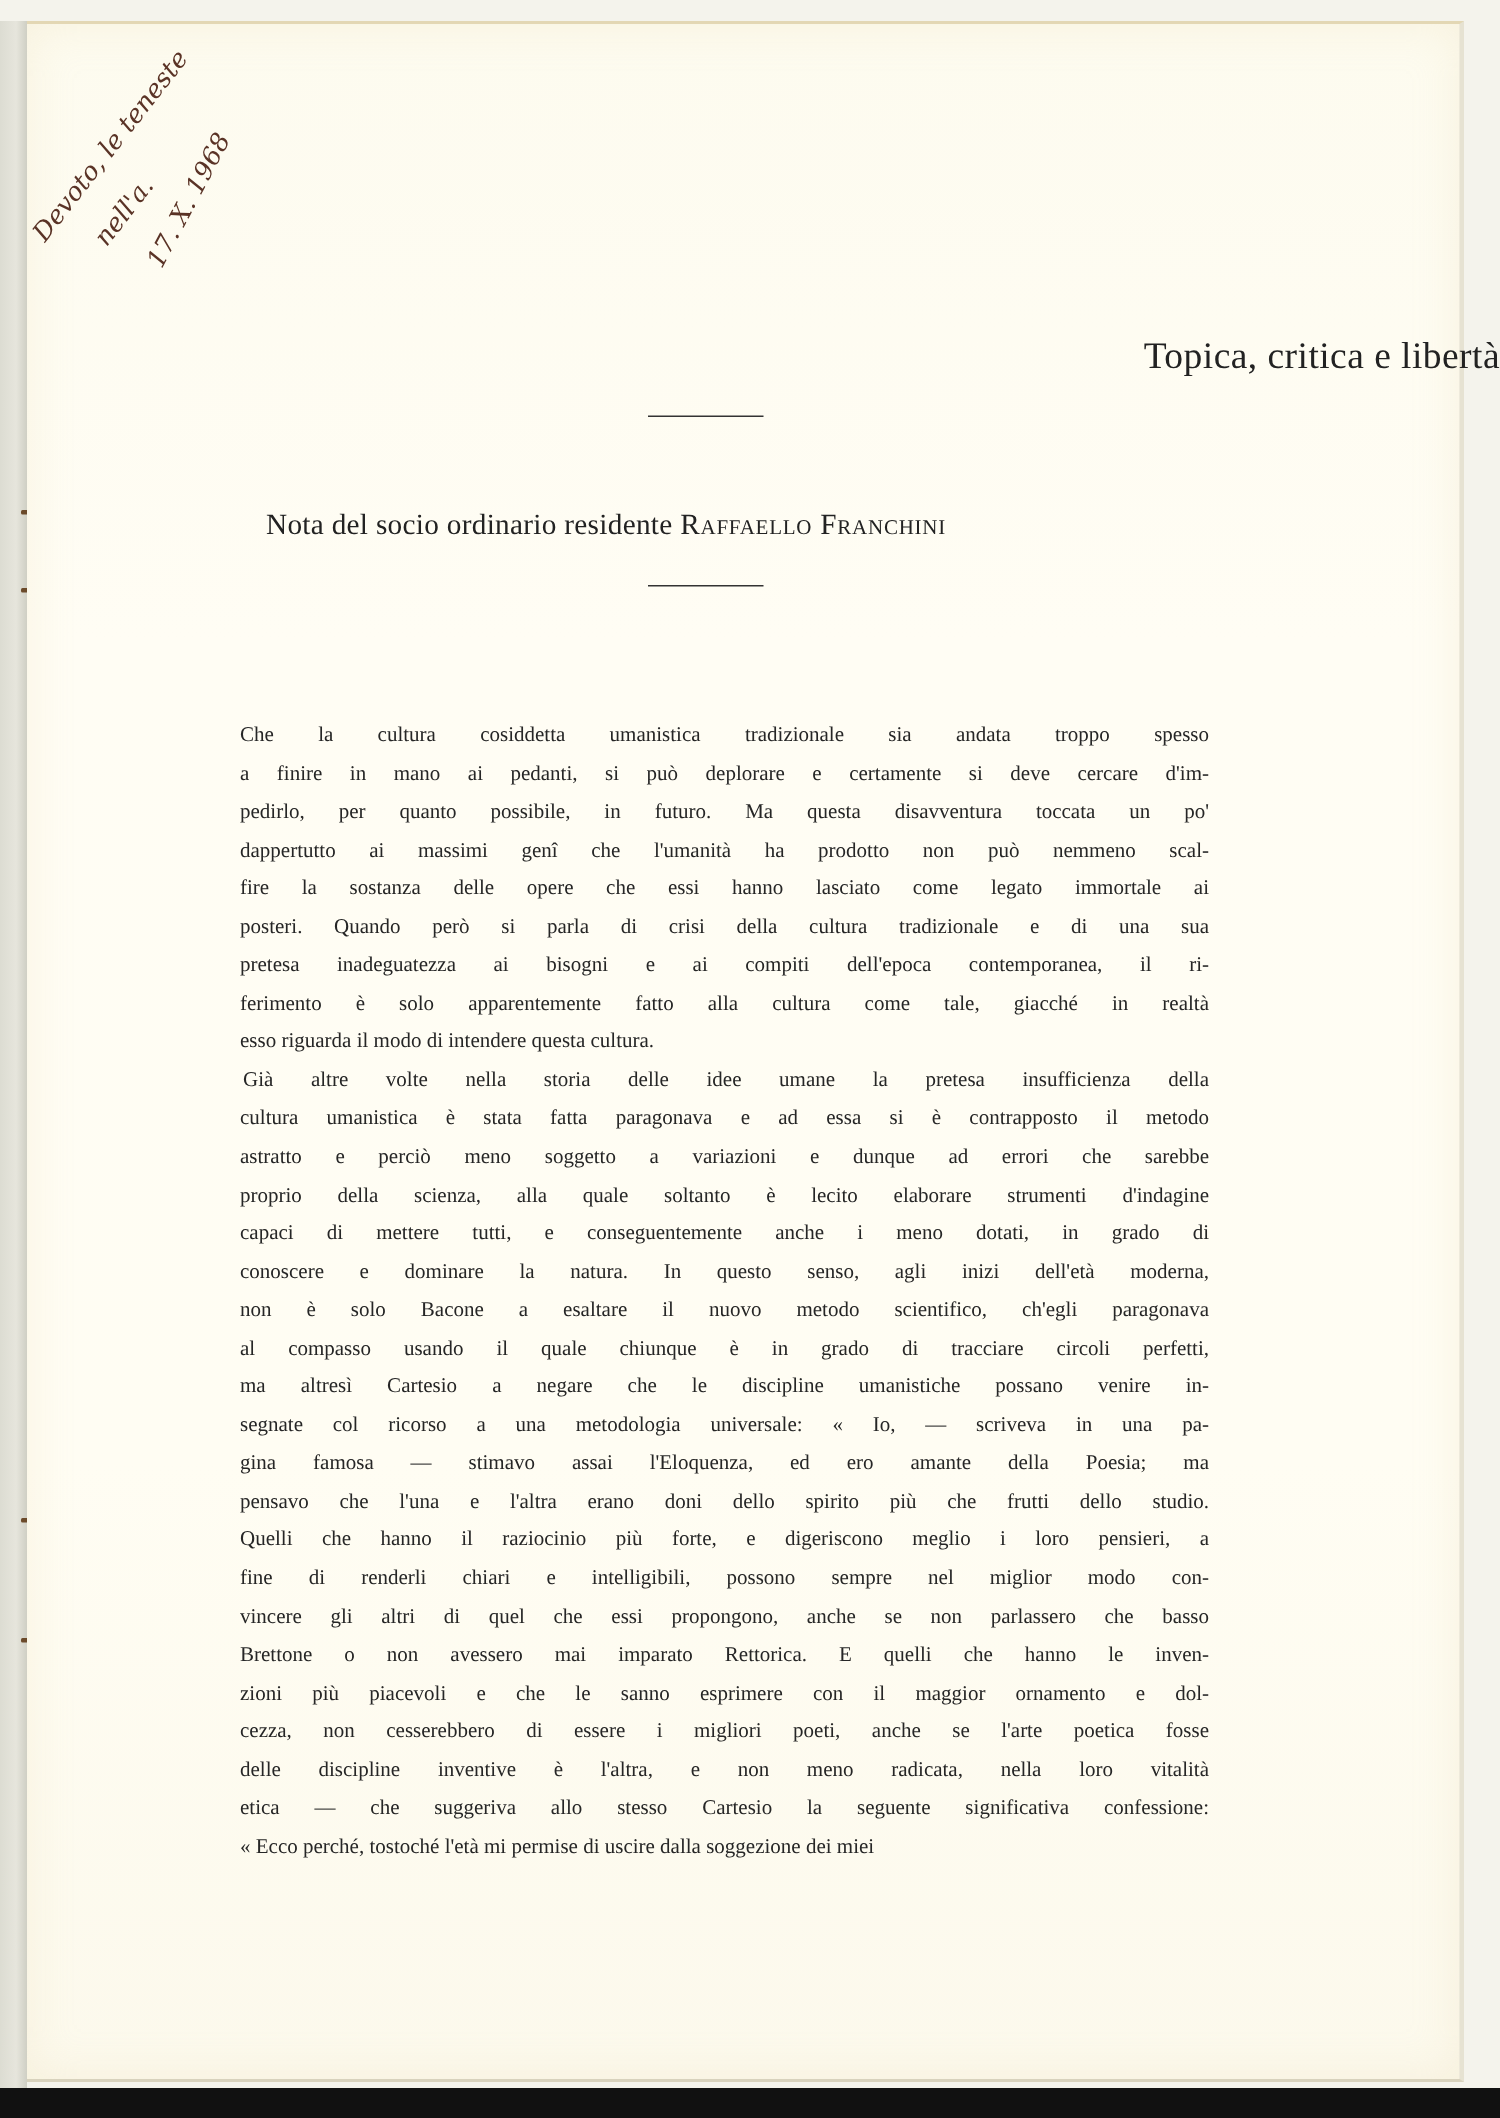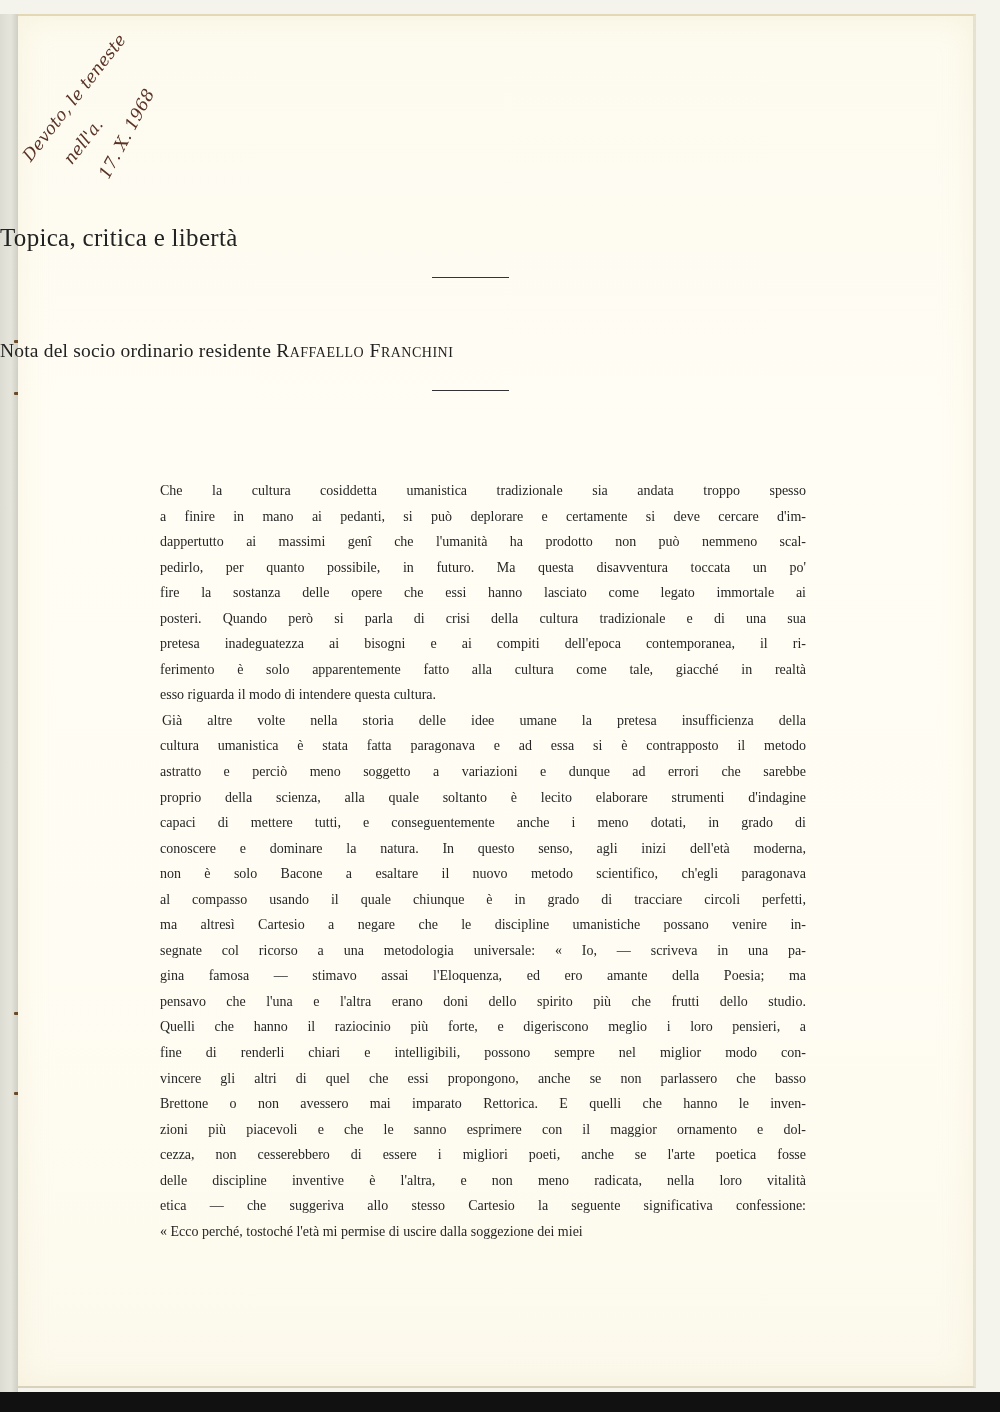--- a/index.html
+++ b/index.html
@@ -36,29 +36,29 @@
       position: absolute; left: 20px; top: 40px; width: 200px; height: 150px;
       font-family: "DejaVu Serif", serif; font-style: italic;
       color: #5a3326; font-size: 17px;
     }
     .inscription .ln { position: absolute; white-space: nowrap; transform-origin: left bottom; }
     .ln1 { left: 14px; top: 105px; transform: rotate(-52deg); }
     .ln2 { left: 55px; top: 108px; transform: rotate(-52deg); }
     .ln3 { left: 92px; top: 122px; transform: rotate(-62deg); }
 
     .title {
-      position: absolute; left: 0; width: 1000px; top: 224px; text-align: left;
+      position: absolute; left: 0; width: 1000px; top: 224px; text-align: right;
       font-size: 25px; color: #222; letter-spacing: 0.3px;
     }
     .rule {
       position: absolute; left: 432px; width: 77px; height: 0;
       border-top: 1.5px solid #333;
     }
     .byline {
-      position: absolute; left: 0; width: 808px; top: 340px; 
+      position: absolute; left: 0; width: 808px; top: 340px; text-align: center;
       font-size: 19.5px; color: #222; letter-spacing: 0.2px;
     }
     .byline .author { font-variant: small-caps; letter-spacing: 0.5px; }
 
     .body {
       position: absolute; left: 160px; top: 478px; width: 646px;
       font-size: 14px; line-height: 25.55px; color: #262626;
     }
     .body .line {
       display: block; text-align: justify; text-align-last: justify;
@@ -90,22 +90,22 @@
 
 <div class="byline">
   <span>Nota del socio ordinario residente</span>
   <span class="author">Raffaello Franchini</span>
 </div>
 <div class="rule" style="top:390px"></div>
 
 <div class="body" id="body-text">
     <span class="line" style="padding-left: 0px; margin-left: 0px;">Che la cultura cosiddetta umanistica tradizionale sia andata troppo spesso</span>
     <span class="line">a finire in mano ai pedanti, si può deplorare e certamente si deve cercare d'im-</span>
+    <span class="line">pedirlo, per quanto possibile, in futuro. Ma questa disavventura toccata un po'</span>
     <span class="line">dappertutto ai massimi genî che l'umanità ha prodotto non può nemmeno scal-</span>
-    <span class="line">pedirlo, per quanto possibile, in futuro. Ma questa disavventura toccata un po'</span>
     <span class="line">fire la sostanza delle opere che essi hanno lasciato come legato immortale ai</span>
     <span class="line">posteri. Quando però si parla di crisi della cultura tradizionale e di una sua</span>
     <span class="line">pretesa inadeguatezza ai bisogni e ai compiti dell'epoca contemporanea, il ri-</span>
     <span class="line">ferimento è solo apparentemente fatto alla cultura come tale, giacché in realtà</span>
     <span class="line last">esso riguarda il modo di intendere questa cultura.</span>
     <span class="line" style="padding-left: 0px; margin-left: 2px;">Già altre volte nella storia delle idee umane la pretesa insufficienza della</span>
     <span class="line">cultura umanistica è stata fatta paragonava e ad essa si è contrapposto il metodo</span>
     <span class="line">astratto e perciò meno soggetto a variazioni e dunque ad errori che sarebbe</span>
     <span class="line">proprio della scienza, alla quale soltanto è lecito elaborare strumenti d'indagine</span>
     <span class="line">capaci di mettere tutti, e conseguentemente anche i meno dotati, in grado di</span>

